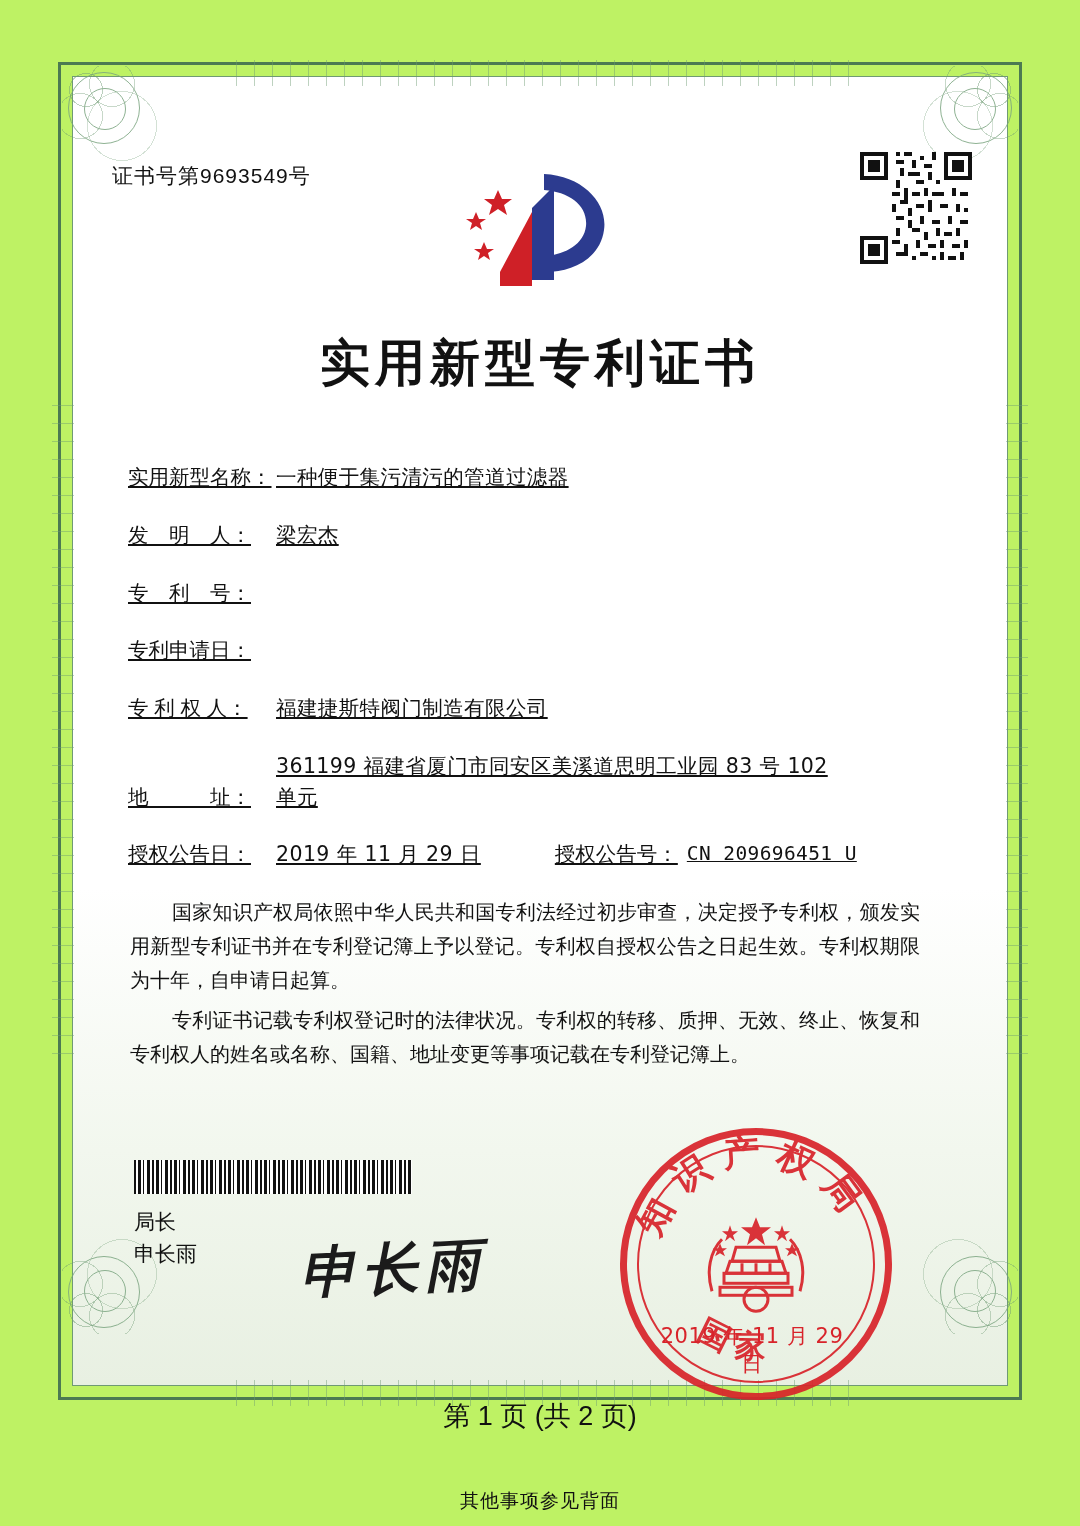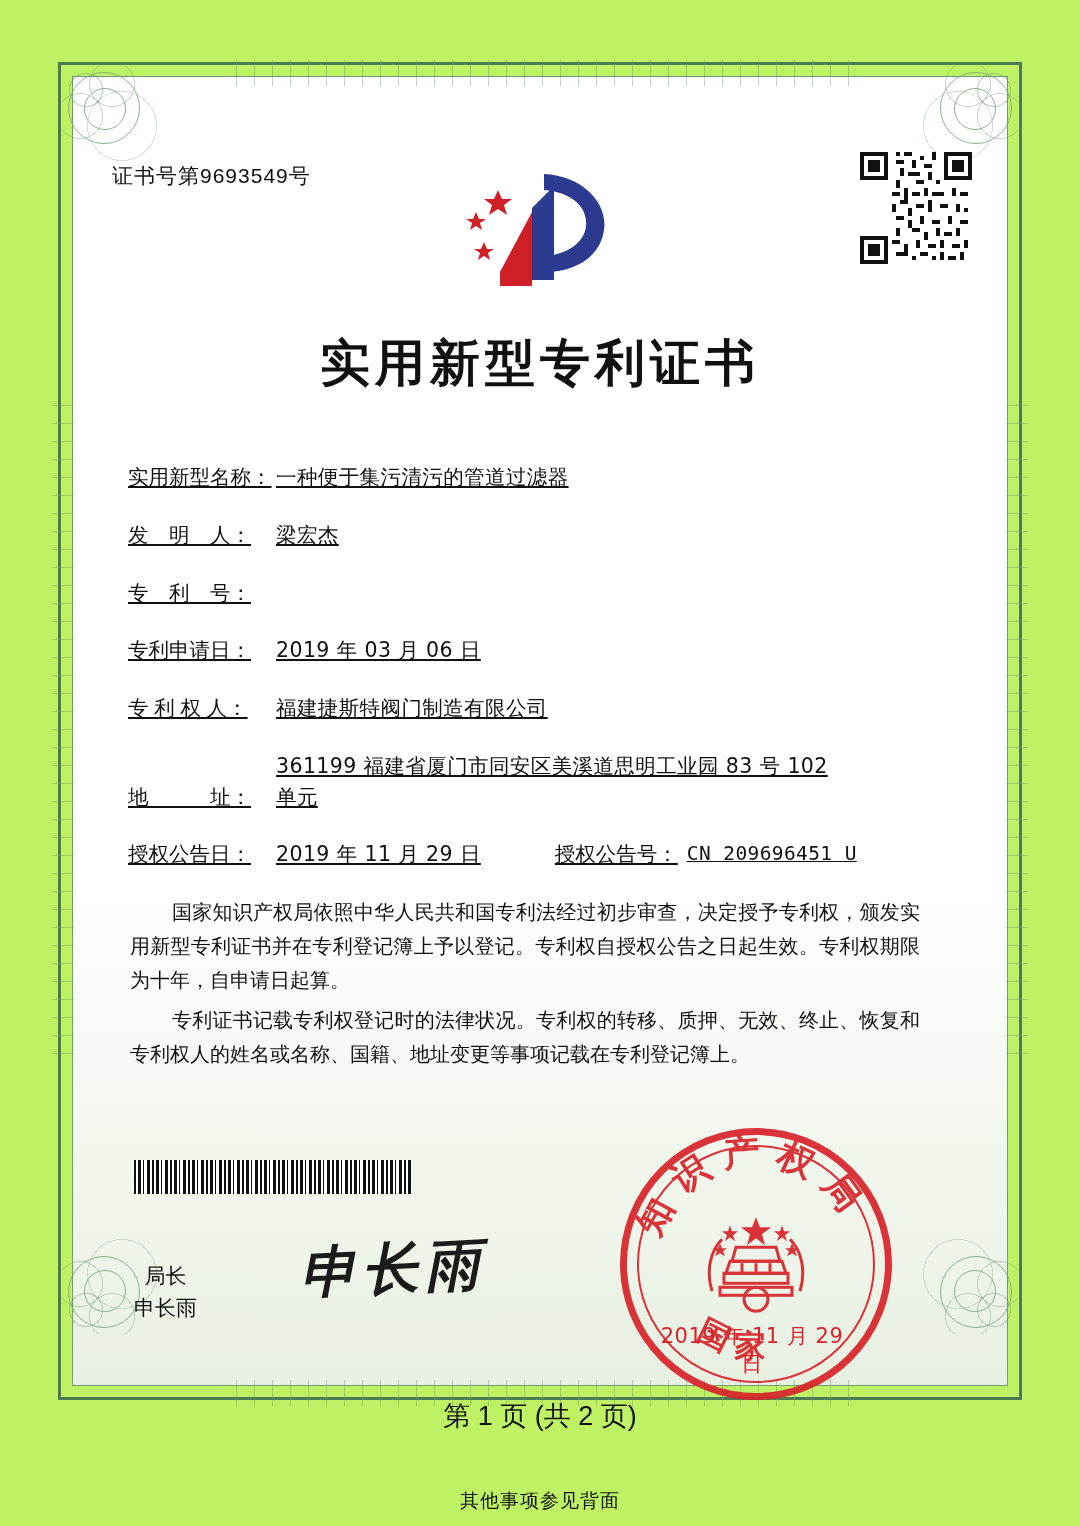--- a/index.html
+++ b/index.html
@@ -187,25 +187,24 @@
     background:
       repeating-linear-gradient(90deg,
         #111 0 2px, #fff 2px 4px, #111 4px 7px, #fff 7px 9px,
         #111 9px 10px, #fff 10px 13px, #111 13px 16px, #fff 16px 18px);
   }
 
   
   .sig-label {
     position: absolute;
     left: 134px;
-    top: 1260px;
+    top: 1206px;
     font-size: 21px;
     line-height: 32px;
     color: #111;
-    text-align: center;
   }
   .sig-script {
     position: absolute;
     left: 300px;
     top: 1232px;
     font-family: "DejaVu Serif", serif;
     font-style: italic;
     font-weight: bold;
     font-size: 56px;
     color: #1b1b1b;
@@ -404,21 +403,20 @@
       <div class="lbl">发　明　人：</div>
       <div class="val">梁宏杰</div>
     </div>
 
     <div class="row">
       <div class="lbl">专　利　号：</div>
     </div>
 
     <div class="row">
       <div class="lbl">专利申请日：</div>
-      <div class="val">2019 年 03 月 06 日</div>
     </div>
 
     <div class="row">
       <div class="lbl">专 利 权 人：</div>
       <div class="val">福建捷斯特阀门制造有限公司</div>
     </div>
 
     <div class="row addr">
       <div class="lbl">地　　　址：</div>
       <div class="val">361199 福建省厦门市同安区美溪道思明工业园 83 号 102 单元</div>

